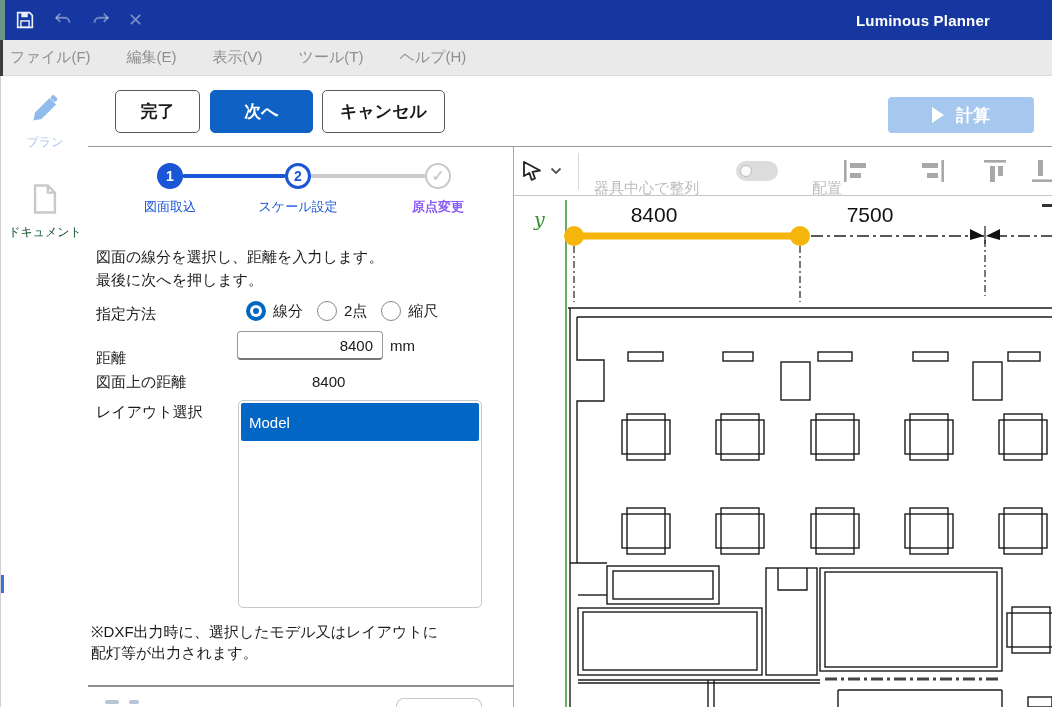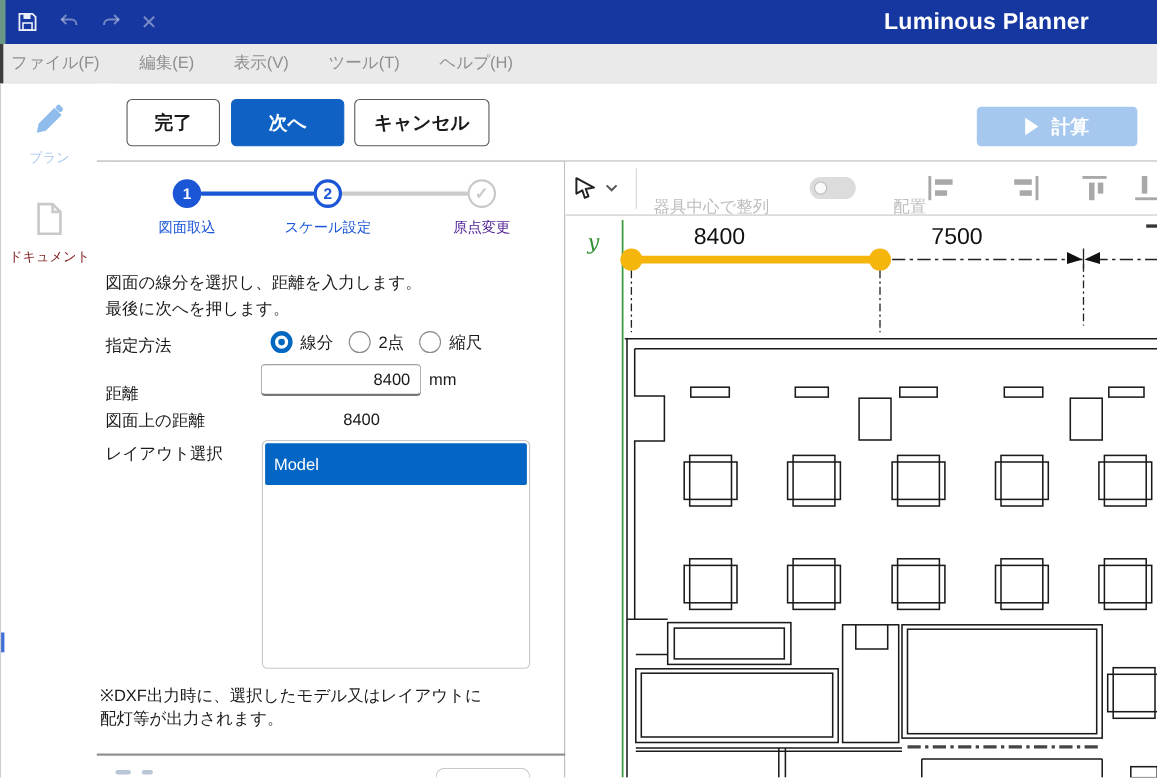--- a/index.html
+++ b/index.html
@@ -8,35 +8,35 @@
     position:relative; width:1052px; height:707px; overflow:hidden;
     font-family:"Liberation Sans", sans-serif; background:#fff; color:#1a1a1a;
   }
   
   .titlebar { position:absolute; left:0; top:0; width:1052px; height:40px;
     background:#16379F; display:flex; align-items:center; }
   .tb-corner { position:absolute; left:0; top:0; width:5px; height:42px; background:#7fae7f; opacity:.8; }
   .tb-icons { display:flex; align-items:center; gap:16px; padding-left:14px; }
   .tb-ic { width:22px; height:22px; display:block; }
   .tb-title { position:absolute; right:62px; top:0; height:40px; display:flex; align-items:center;
-    color:#fff; font-weight:bold; font-size:21px; letter-spacing:.2px; }
+    color:#fff; font-weight:bold; font-size:15px; letter-spacing:.2px; }
   .tb-close { color:rgba(255,255,255,.42); font-size:18px; line-height:22px; }
   
   .menubar { position:absolute; left:0; top:40px; width:1052px; height:36px;
     background:#EAEAEA; display:flex; align-items:center; gap:36px; padding-left:10px;
     border-bottom:1px solid #DDDDDD; }
   .menubar .edge { position:absolute; left:0; top:0; width:3px; height:36px; background:#3C3C3C; }
   .menu-item { color:#8F8F8F; font-size:15px; }
   
   .sidebar { position:absolute; left:0; top:76px; width:104px; height:631px; background:#fff;
     border-right:1px solid #D8D8D8; border-left:1px solid #CFCFCF;padding-left:32px; }
   .side-item { position:absolute; left:0; width:88px; text-align:center; }
   .side-item .lbl { display:block; margin-top:4px; font-size:12px; }
   .side-plan { top:16px; } .side-plan .lbl { color:#A9C8F0; }
-  .side-doc  { top:106px; } .side-doc .lbl { color:#7f1d1d; }
+  .side-doc  { top:106px; } .side-doc .lbl { color:#14532d; }
   .side-strip { position:absolute; left:0; top:499px; width:3px; height:18px; background:#3E6ED8; }
   
   .topstrip { position:absolute; left:88px; top:76px; width:964px; height:71px; background:#fff;
     border-bottom:1px solid #9A9A9A; }
   .btn { position:absolute; top:14px; height:43px; border-radius:5px; font-size:17px; font-weight:bold;
     display:flex; align-items:center; justify-content:center; cursor:pointer;
     background:#fff; border:1.5px solid #5A5A5A; color:#1a1a1a; }
   .btn-done   { left:27px;  width:85px; }
   .btn-next   { left:122px; width:103px; background:#0F62C4; border:1.5px solid #0F62C4; color:#fff; }
   .btn-cancel { left:234px; width:123px; }
@@ -50,21 +50,21 @@
   
   .wiz-line { position:absolute; height:4px; top:27px; border-radius:2px; }
   .wiz-line.blue { left:94px; width:104px; background:#1A56D6; }
   .wiz-line.gray { left:222px; width:116px; background:#CCCCCC; }
   .wiz-circle { position:absolute; top:16px; width:26px; height:26px; border-radius:50%;
     display:flex; align-items:center; justify-content:center; font-size:14px; font-weight:bold; background:#fff; }
   .wiz-1 { left:69px;  background:#1A56D6; color:#fff; }
   .wiz-2 { left:197px; border:3px solid #1A56D6; color:#1A56D6; }
   .wiz-3 { left:337px; border:2.5px solid #C9C9C9; color:#C9C9C9; font-size:15px; }
   .wiz-label { position:absolute; top:51px; width:120px; text-align:center; font-size:13px; color:#1A56D6; }
-  .wiz-l1 { left:22px; } .wiz-l2 { left:150px; } .wiz-l3 { left:290px; color:#4c1d95; }
+  .wiz-l1 { left:22px; } .wiz-l2 { left:150px; } .wiz-l3 { left:290px; color:#8b5cf6;font-weight:bold; }
   
   .ins1 { position:absolute; left:8px; top:101px; }
   .ins2 { position:absolute; left:8px; top:124px; }
   .f-label { position:absolute; left:8px; color:#1a1a1a; }
   .lab-method { top:158px; } .lab-dist { top:190px;margin-top:12px; } .lab-ddist { top:226px; } .lab-layout { top:256px; }
   .radio-row { position:absolute; left:158px; top:154px; display:flex; align-items:center; gap:14px; }
   .radio-opt { display:flex; align-items:center; gap:7px; }
   .radio { width:20px; height:20px; border-radius:50%; background:#fff; border:1.5px solid #8A8A8A;
     position:relative; }
   .radio.sel { border:none; background:#0067C0; }

